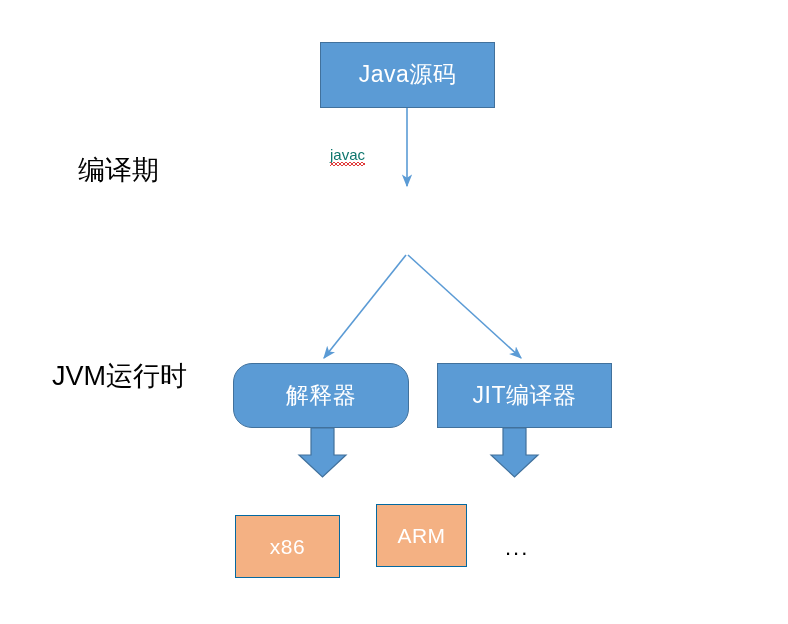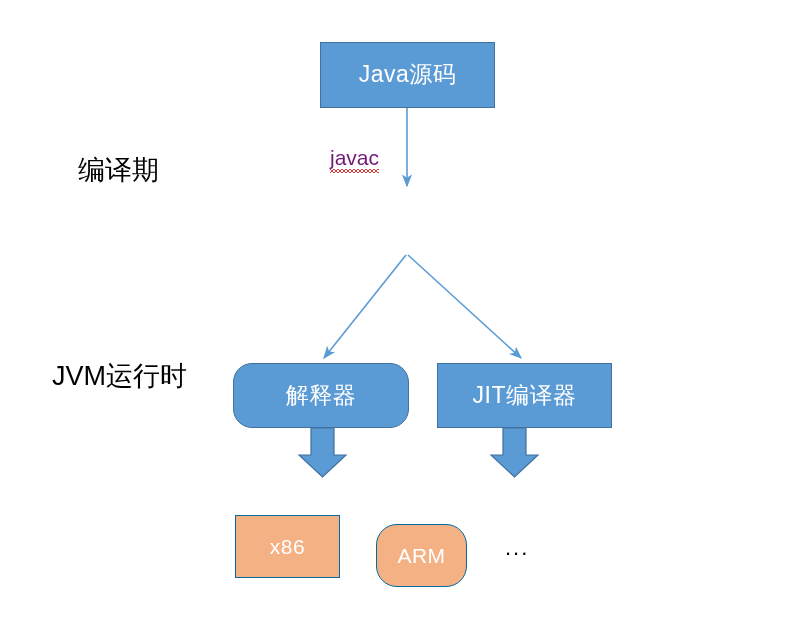--- a/index.html
+++ b/index.html
@@ -40,22 +40,22 @@
     text-align: center;
   }
   .stage-label {
     position: absolute;
     color: #000000;
     font-size: 27px;
     white-space: nowrap;
   }
   .edge-label {
     position: absolute;
-    color: #701a75;
-    font-size: 21px;
+    color: #0f766e;
+    font-size: 15px;
     white-space: nowrap;
   }
   .edge-label .squiggle {
     display: inline-block;
     position: relative;
   }
   .edge-label .squiggle::after {
     content: "";
     position: absolute;
     left: 0;
@@ -126,17 +126,17 @@
 
   <div class="node node-blue" style="left:320px; top:42px; width:175px; height:66px;">Java源码</div>
 
 
   <div class="node node-blue" style="left:233px; top:363px; width:176px; height:65px;border-radius:19px;">解释器</div>
 
   <div class="node node-blue" style="left:437px; top:363px; width:175px; height:65px;text-align:right;">JIT编译器</div>
 
   <div class="node node-orange" style="left:235px; top:515px; width:105px; height:63px;">x86</div>
 
-  <div class="node node-orange" style="left:376px; top:524px; width:91px; height:63px;border-radius:21px;">ARM</div>
+  <div class="node node-orange" style="left:376px; top:504px; width:91px; height:63px;">ARM</div>
 
   <div class="ellipsis-label" style="left:505px; top:535px;">...</div>
 
 </div>
 
 </body></html>

